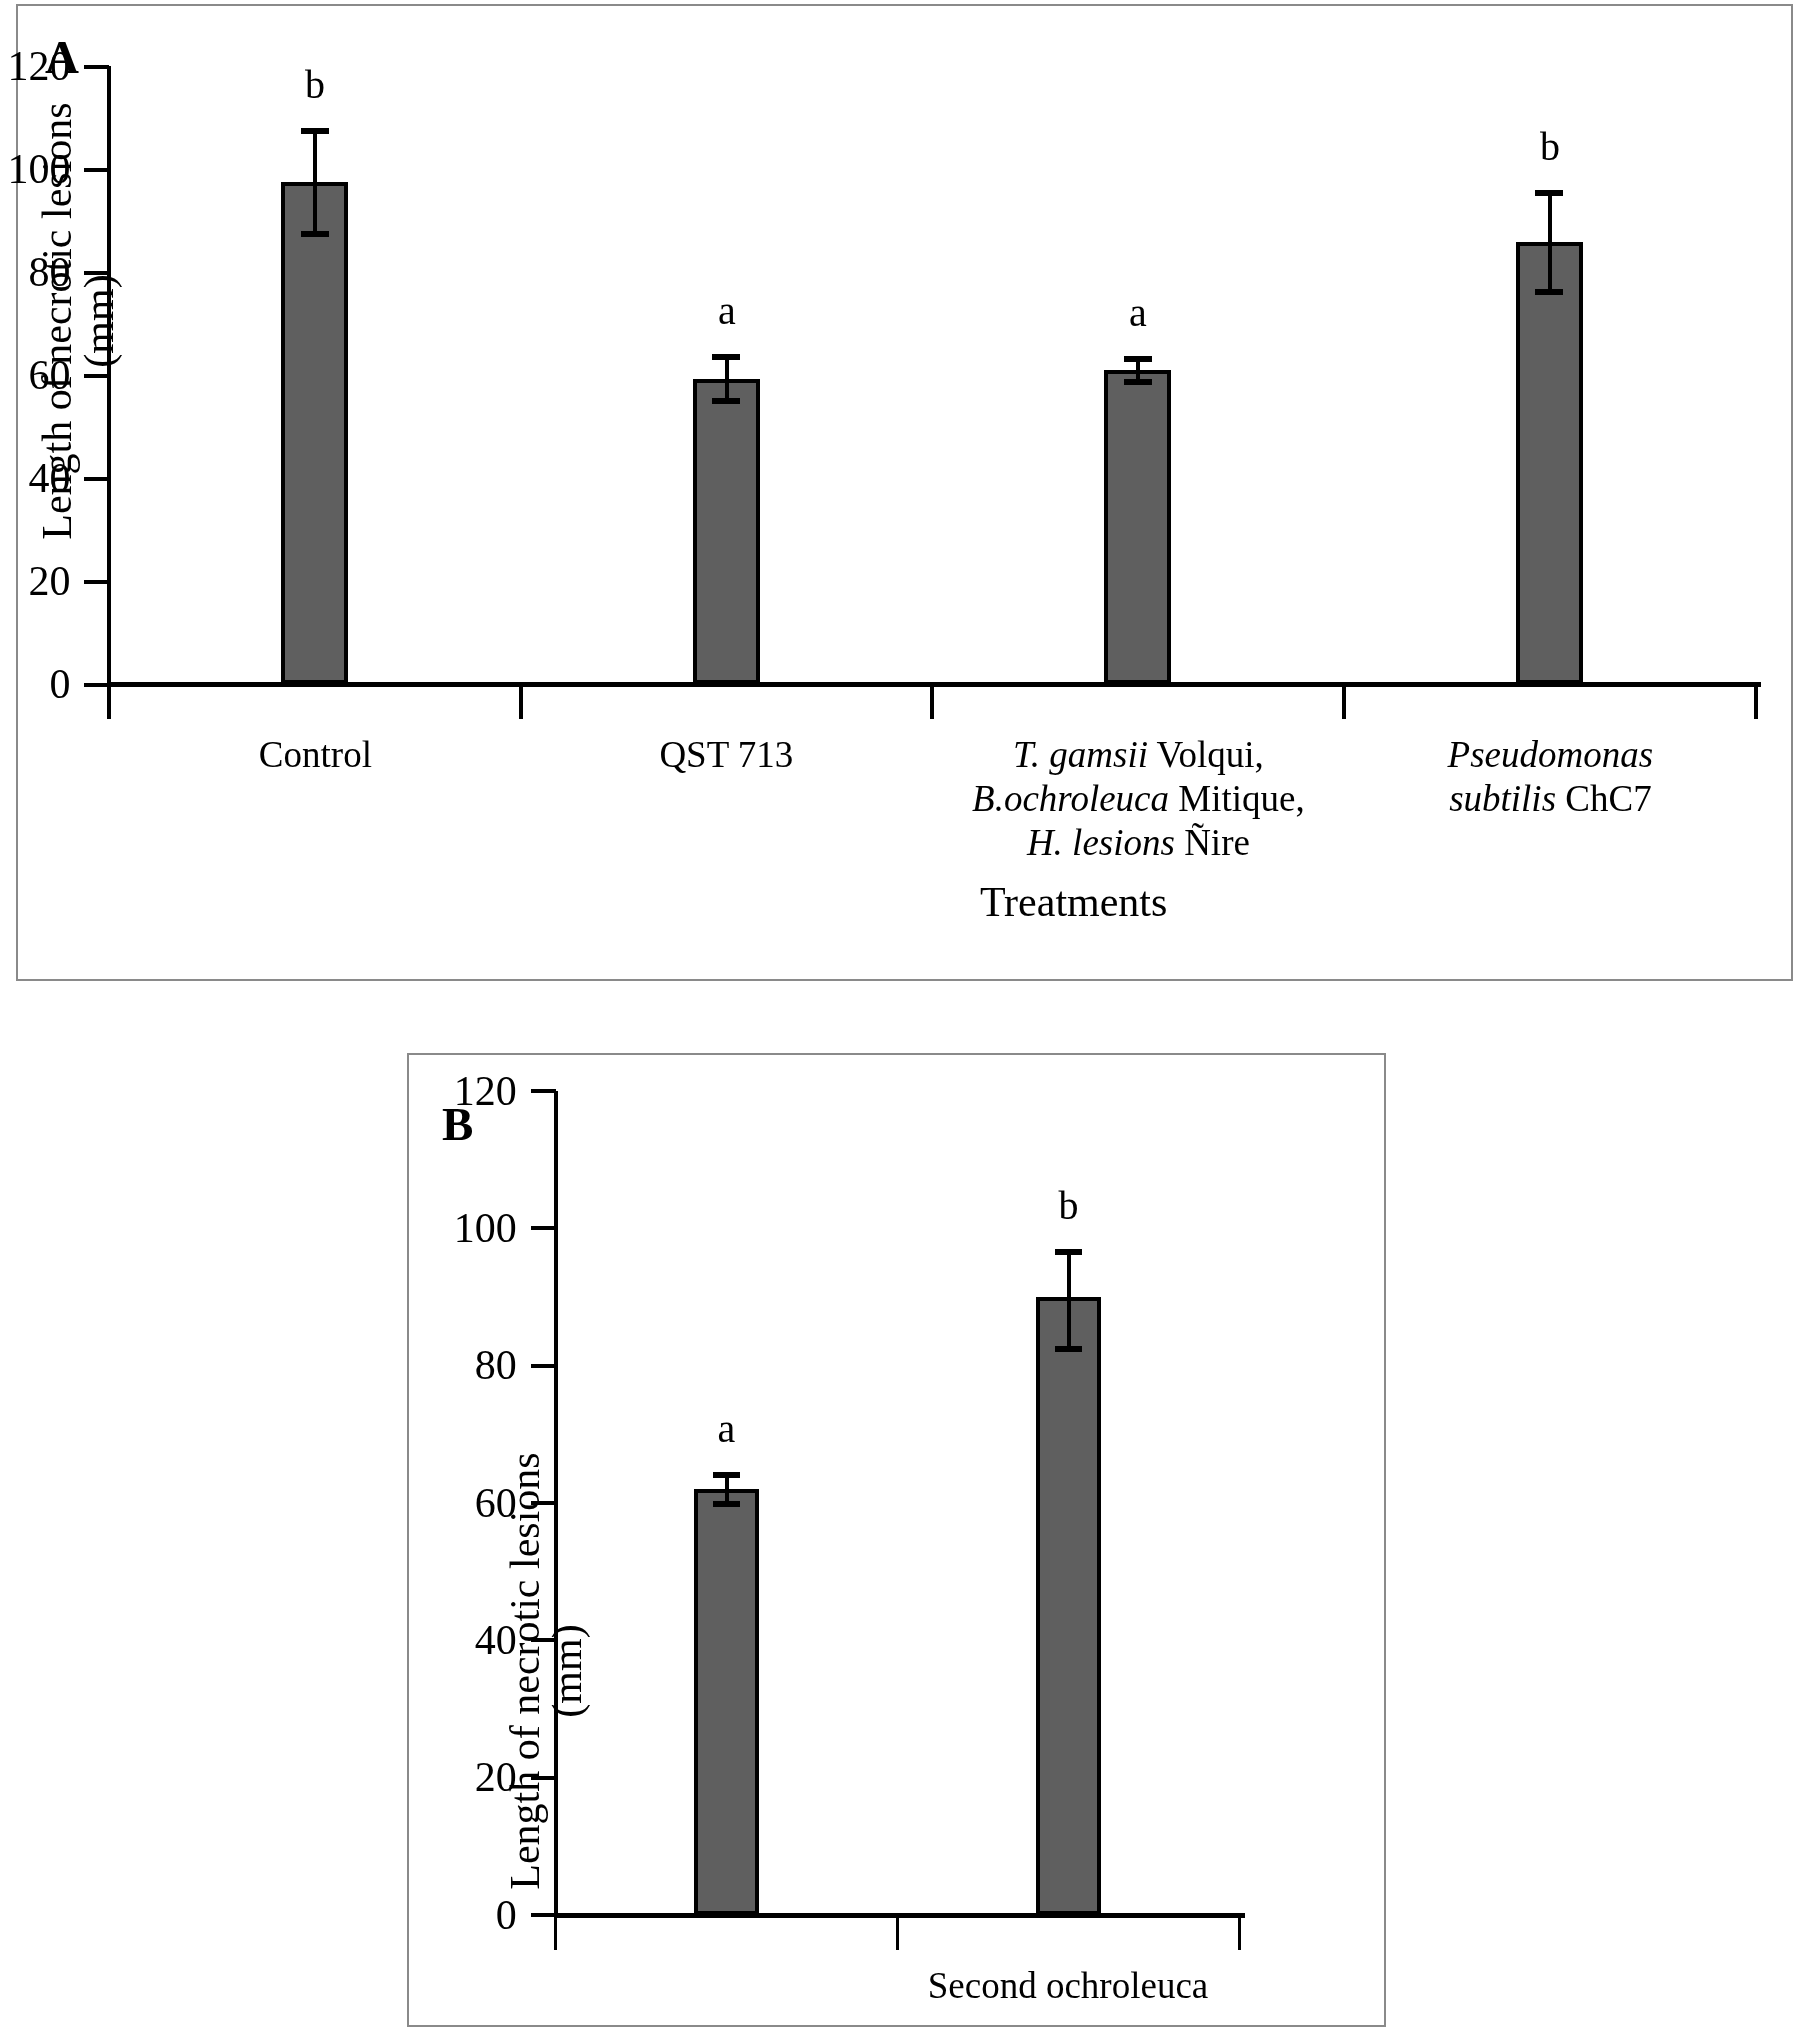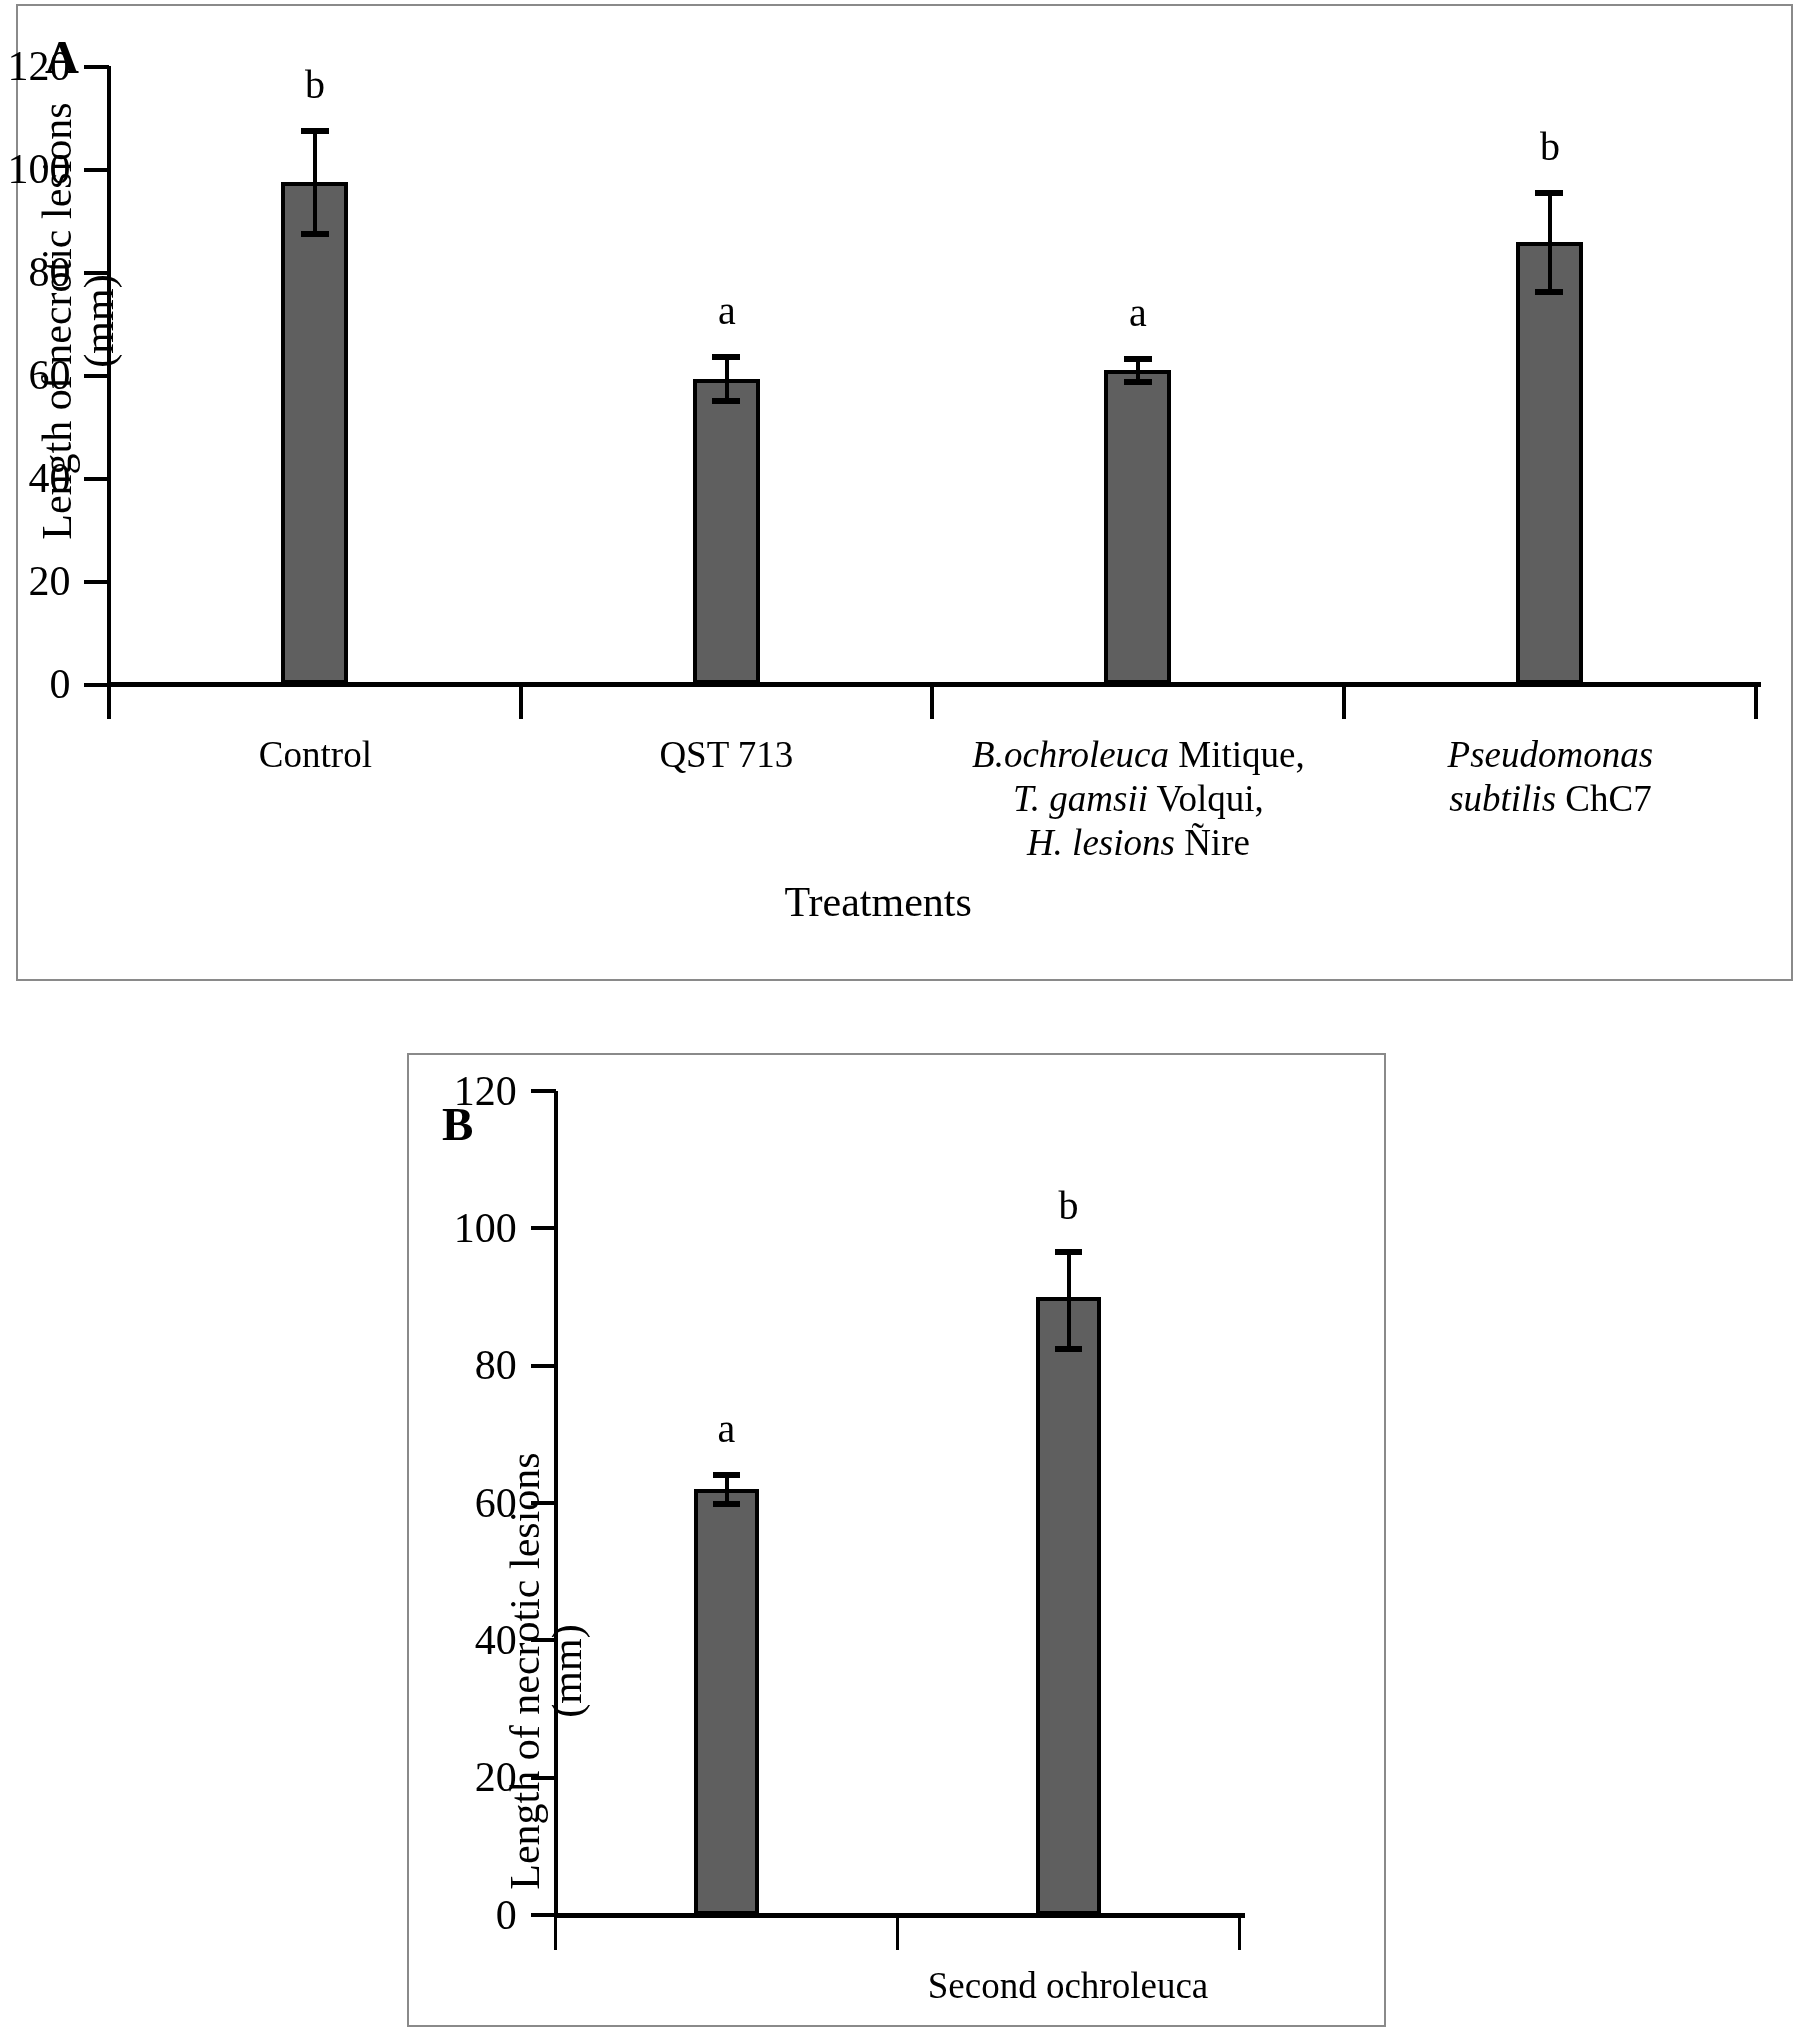--- a/index.html
+++ b/index.html
@@ -36,21 +36,21 @@
   .sig{position:absolute;text-align:center;line-height:1;font-size:40px;}
 
   .cat-label{position:absolute;text-align:center;line-height:1.18;}
   .cat-label .it{font-style:italic;}
 
   .axis-title{position:absolute;line-height:1;}
   #ylab-a{left:-186px;top:273px;width:492px;text-align:center;
           transform:rotate(-90deg);transform-origin:center center;font-size:42px;}
   #ylab-b{left:-109px;top:574px;width:492px;text-align:center;
           transform:rotate(-90deg);transform-origin:center center;font-size:42px;}
-  #xlab-a{left:766px;top:875px;width:383px;text-align:left;font-size:42px;}
+  #xlab-a{left:766px;top:875px;width:383px;text-align:right;font-size:42px;}
 </style>
 </head>
 <body>
 
 <div class="panel" id="panel-a">
   <div class="plot" id="plot-a" style="left:0;top:0;width:100%;height:100%;">
       <div class="y-axis" style="left: 89px; top: 60px; height: 621px;"></div>
       <div class="ytick" style="left: 66px; top: 677px; width: 24.6px;"></div>
       <div class="ytick-label" style="left: -46px; top: 678px; width: 98px; font-size: 42px;">0</div>
       <div class="ytick" style="left: 66px; top: 574px; width: 24.6px;"></div>
@@ -91,22 +91,22 @@
       <div class="err-cap" style="left: 1517px; top: 184px; width: 28px;"></div>
       <div class="err-cap" style="left: 1517px; top: 283px; width: 28px;"></div>
       <div class="sig" style="left: 1477px; top: 121px; width: 109px;">b</div>
       <div class="cat-label" style="left: 91px; top: 727px; width: 412px; font-size: 37px;">
         <div><span>Control</span></div>
       </div>
       <div class="cat-label" style="left: 502px; top: 727px; width: 412px; font-size: 37px;">
         <div><span>QST 713</span></div>
       </div>
       <div class="cat-label" style="left: 914px; top: 727px; width: 412px; font-size: 37px;">
+        <div><span class="it">T. gamsii</span><span> Volqui,</span></div>
         <div><span class="it">B.ochroleuca</span><span> Mitique,</span></div>
-        <div><span class="it">T. gamsii</span><span> Volqui,</span></div>
         <div><span class="it">H. lesions</span><span> Ñire</span></div>
       </div>
       <div class="cat-label" style="left: 1326px; top: 727px; width: 412px; font-size: 37px;">
         <div><span class="it">Pseudomonas</span></div>
         <div><span class="it">subtilis</span><span> ChC7</span></div>
       </div>
       <div class="axis-title" id="ylab-a">Length of necrotic lesions (mm)</div>
       <div class="axis-title" id="xlab-a">Treatments</div>
     </div>
 </div>

